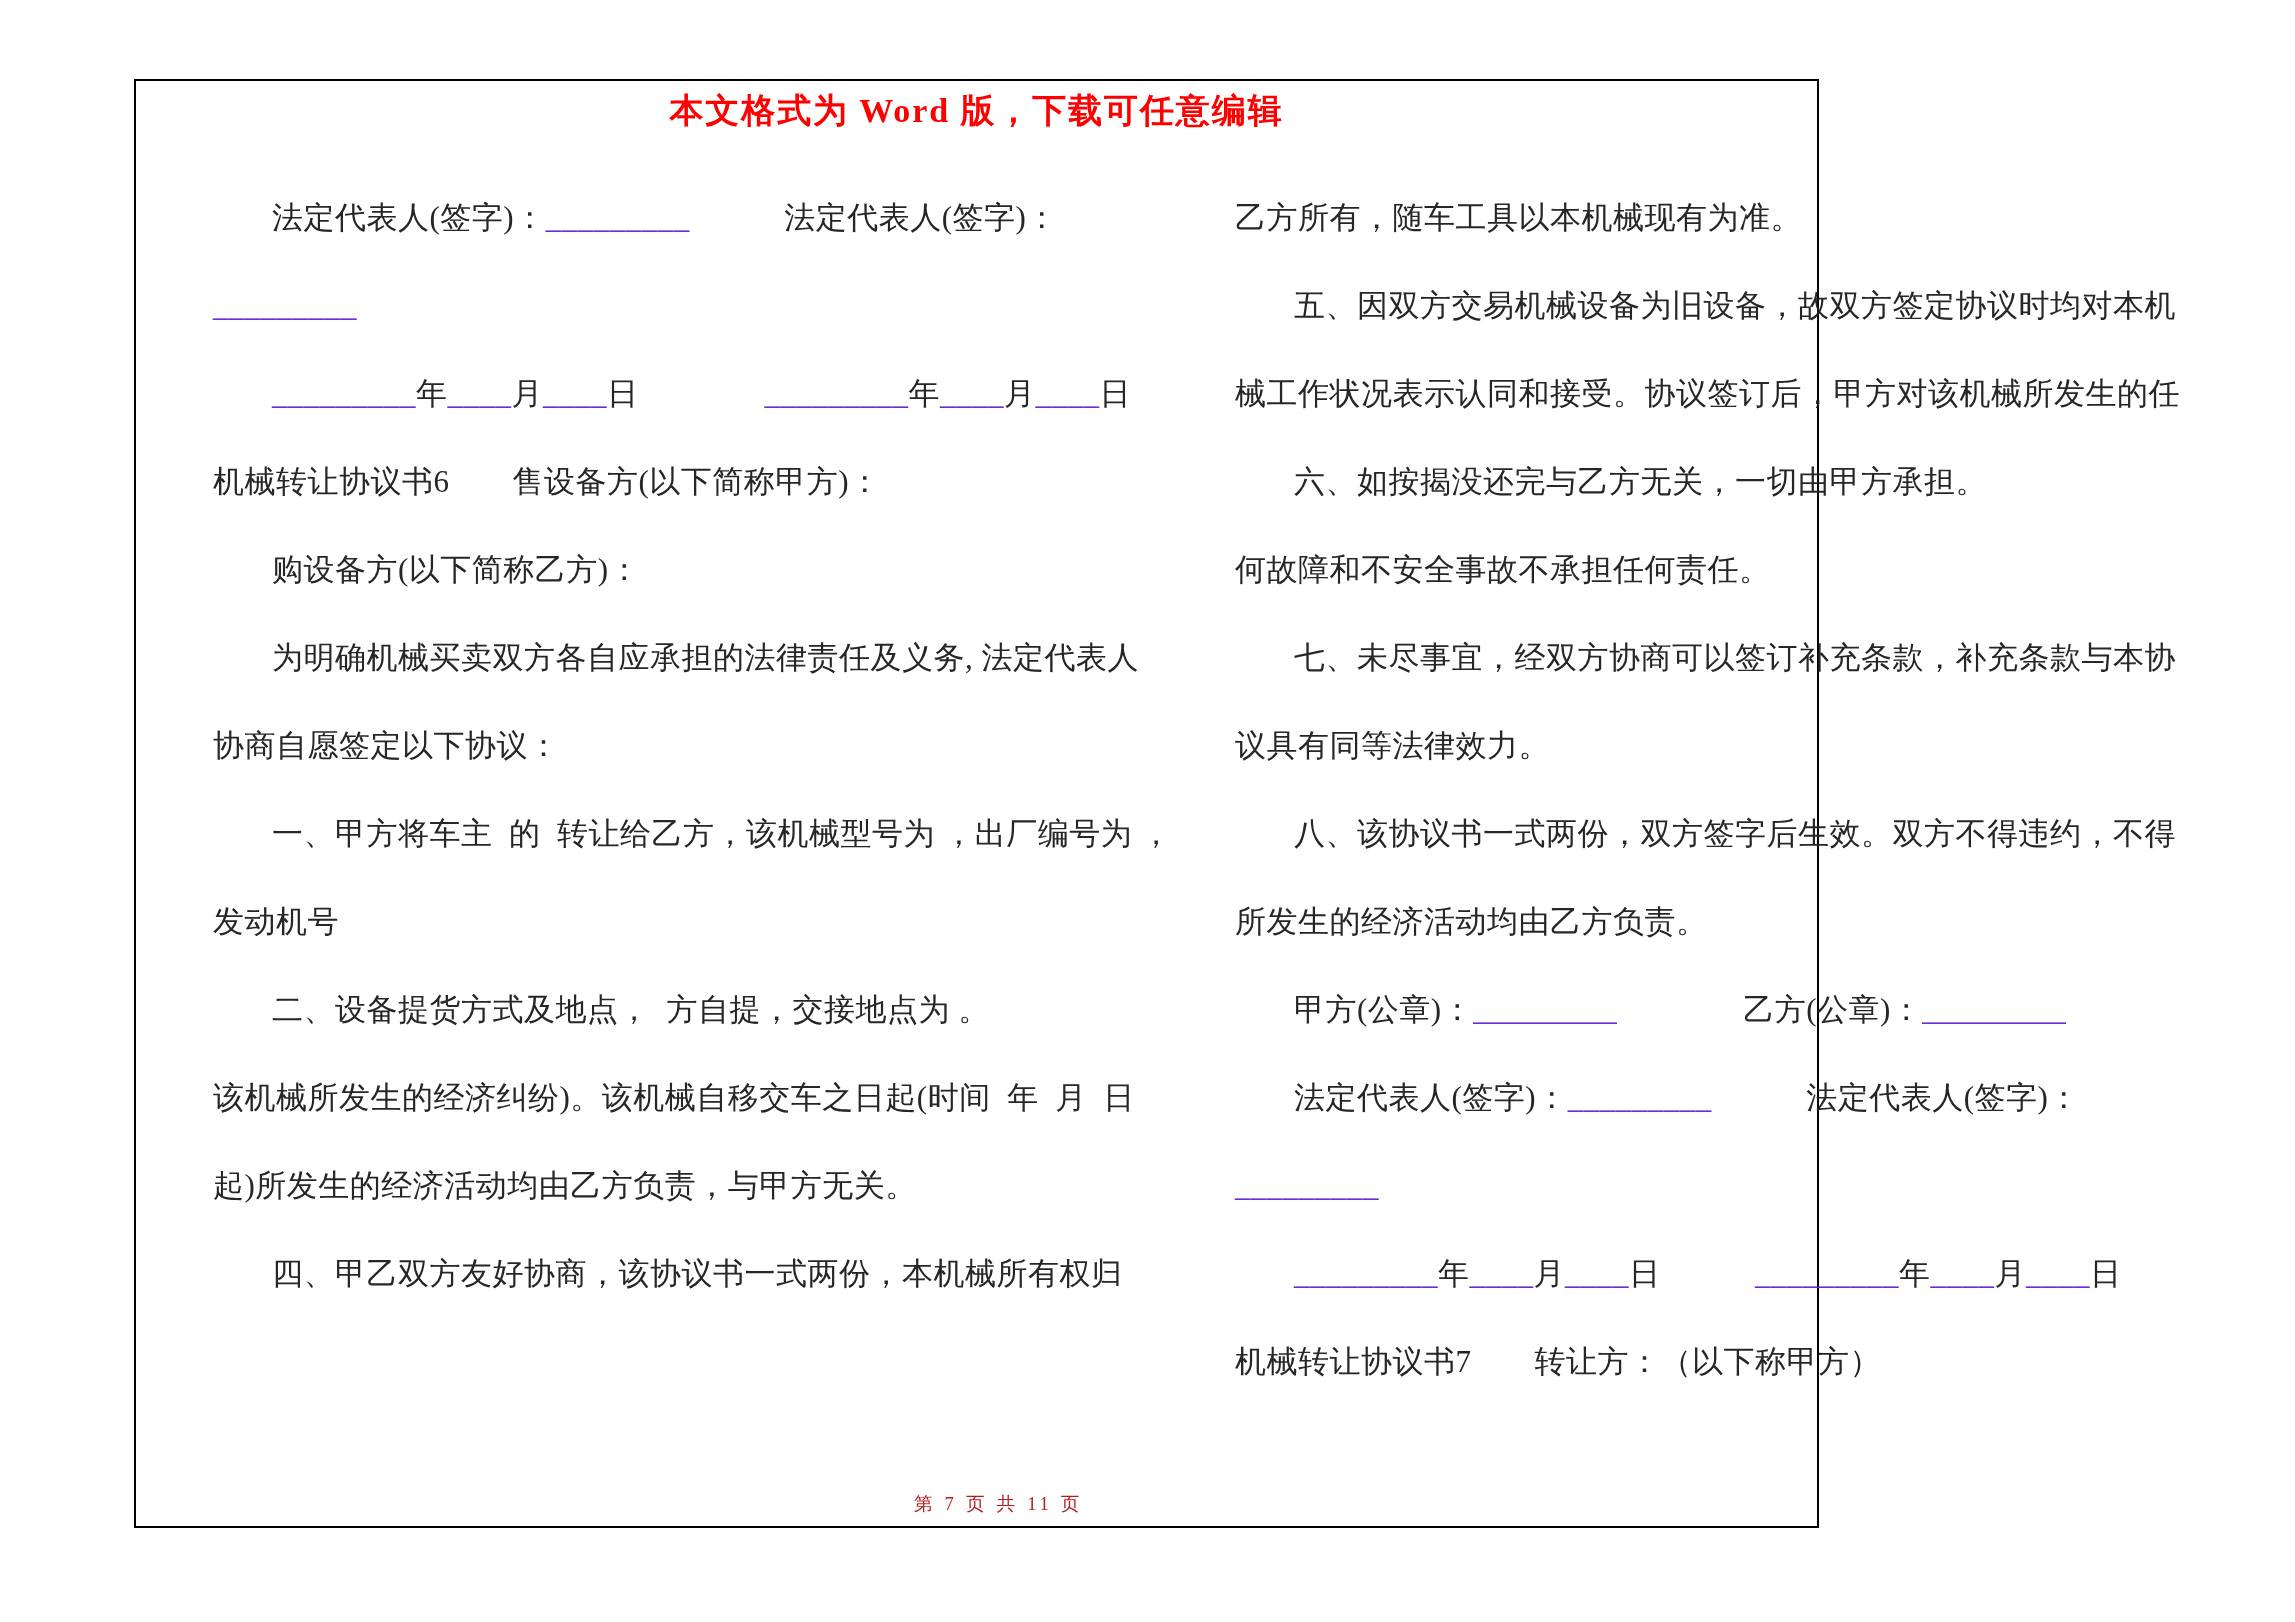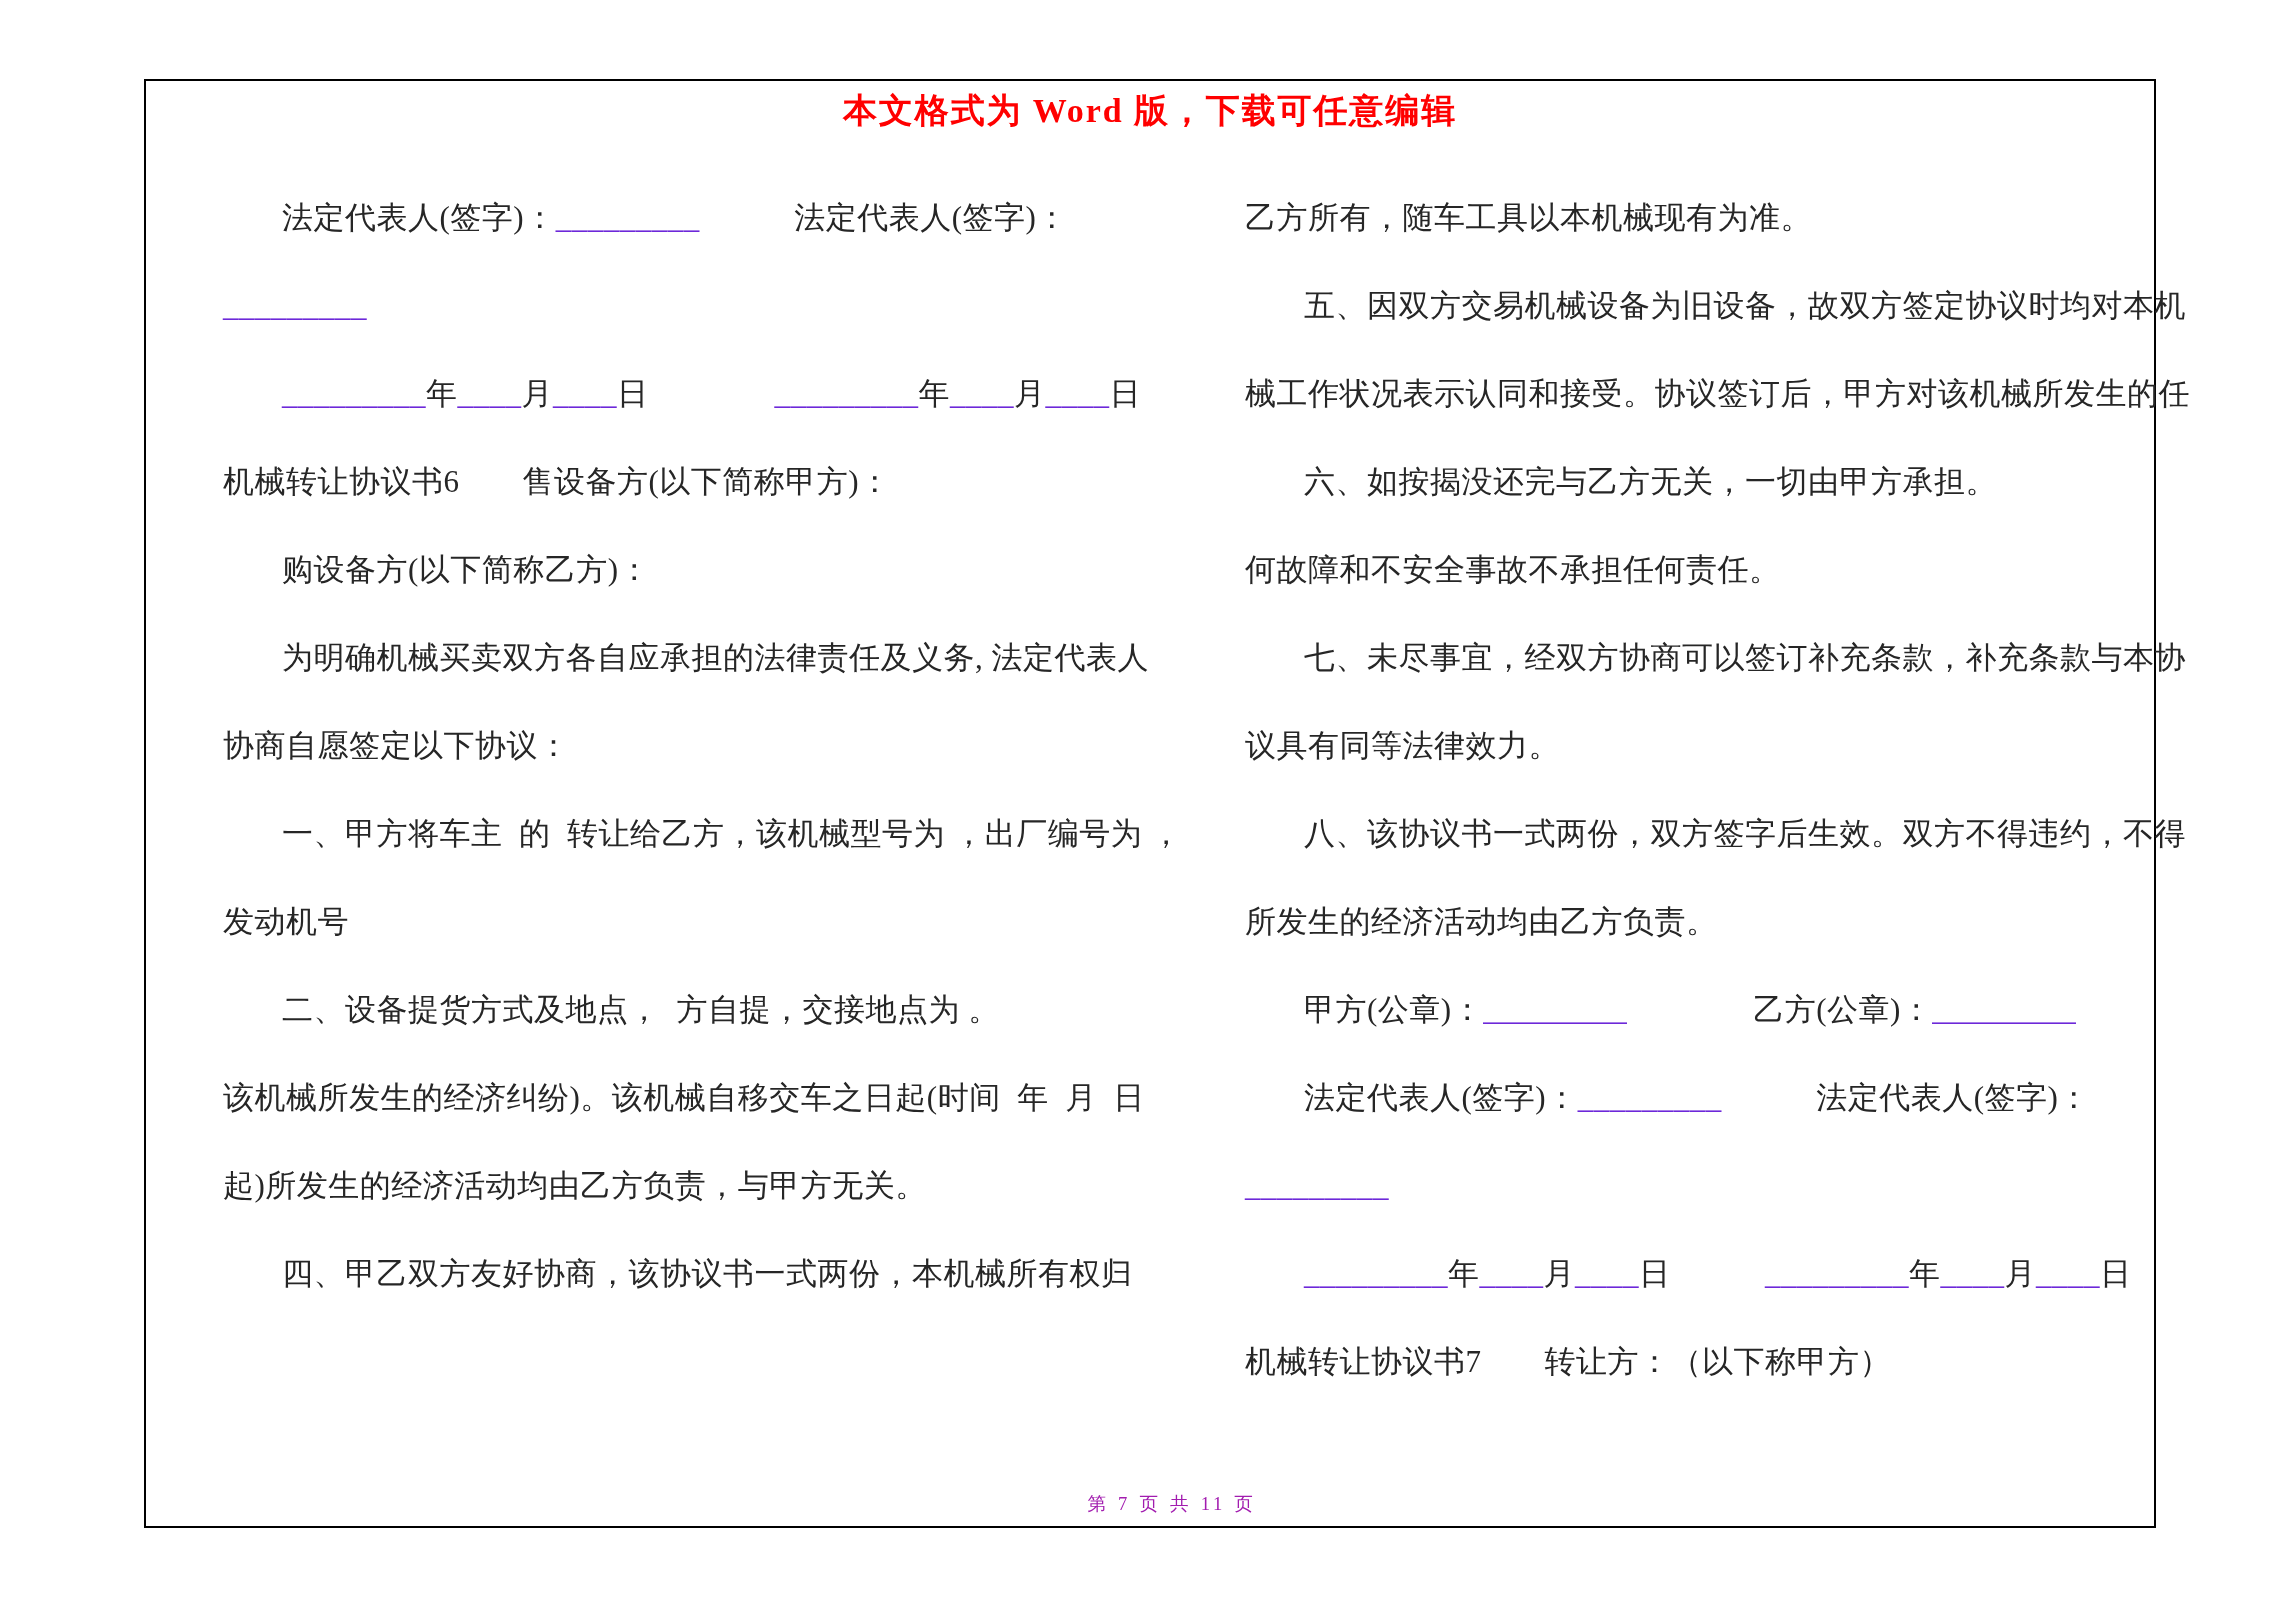--- a/index.html
+++ b/index.html
@@ -6,23 +6,23 @@
   .canvas {
     position: relative;
     width: 2296px;
     height: 1622px;
     background: #ffffff;
     font-family: "Liberation Serif", "DejaVu Serif", serif;
     overflow: hidden;
   }
   .frame {
     position: absolute;
-    left: 144px;
+    left: 134px;
     top: 79px;
-    width: 2012px;
+    width: 1685px;
     height: 1449px;
     border: 2.8px solid #000000;
     box-sizing: border-box;
     background: #ffffff;
   }
   .notice {
     position: absolute;
     top: 7.4px;
     left: 0;
     right: 0;
@@ -50,21 +50,21 @@
   .line.indent { padding-left: 59px; }
   .u { color: #6d28d9; }
   .footer {
     position: absolute;
     left: 0;
     right: 0;
     bottom: 9.3px;
     text-align: center;
     font-size: 18.6px;
     letter-spacing: 3.7px;
-    color: #a21caf;
+    color: #b91c1c;
     white-space: pre;
     padding-left: 44px;
   }
 </style>
 </head>
 <body>
 
 <div class="canvas">
   <div class="frame">
     <div class="notice" style="color: rgb(255, 0, 0);">本文格式为 Word 版，下载可任意编辑</div>

